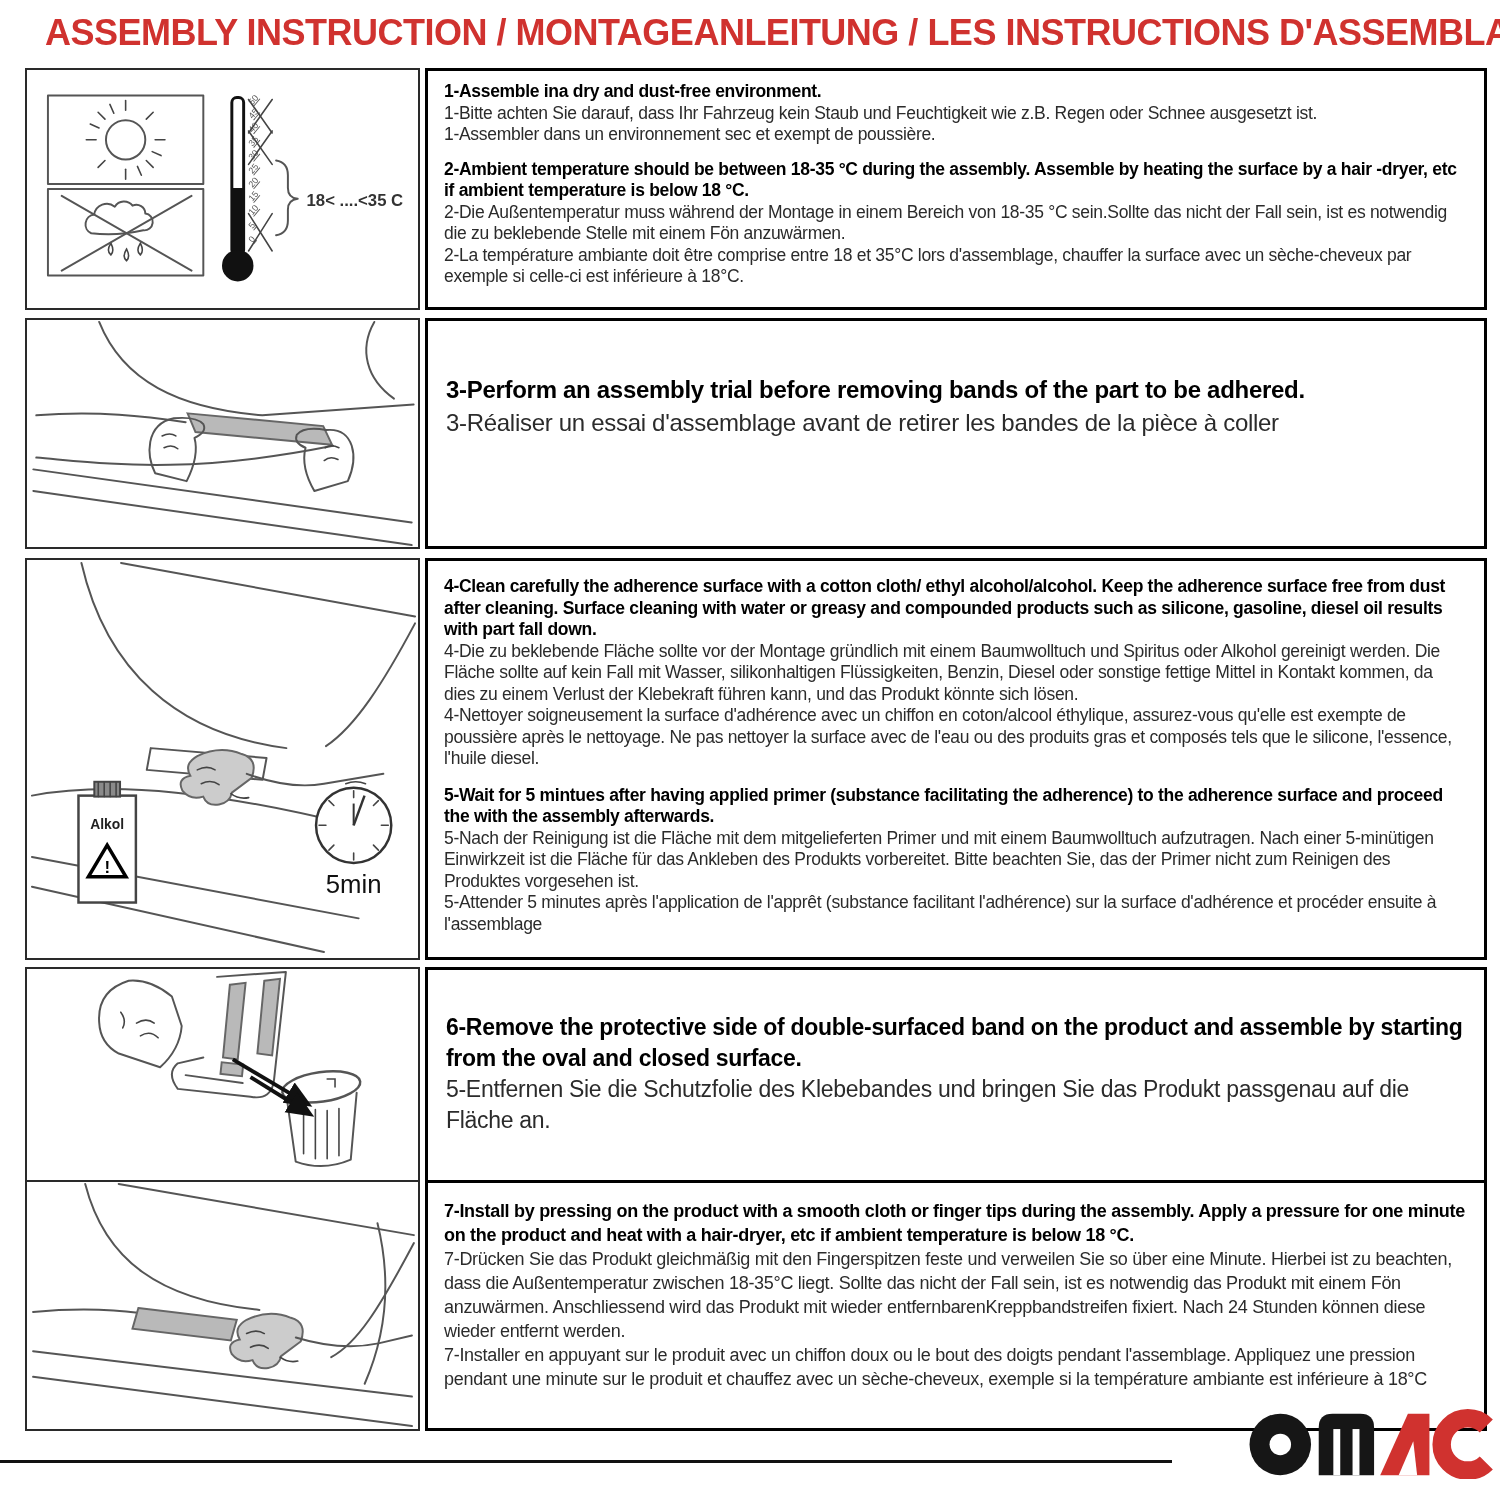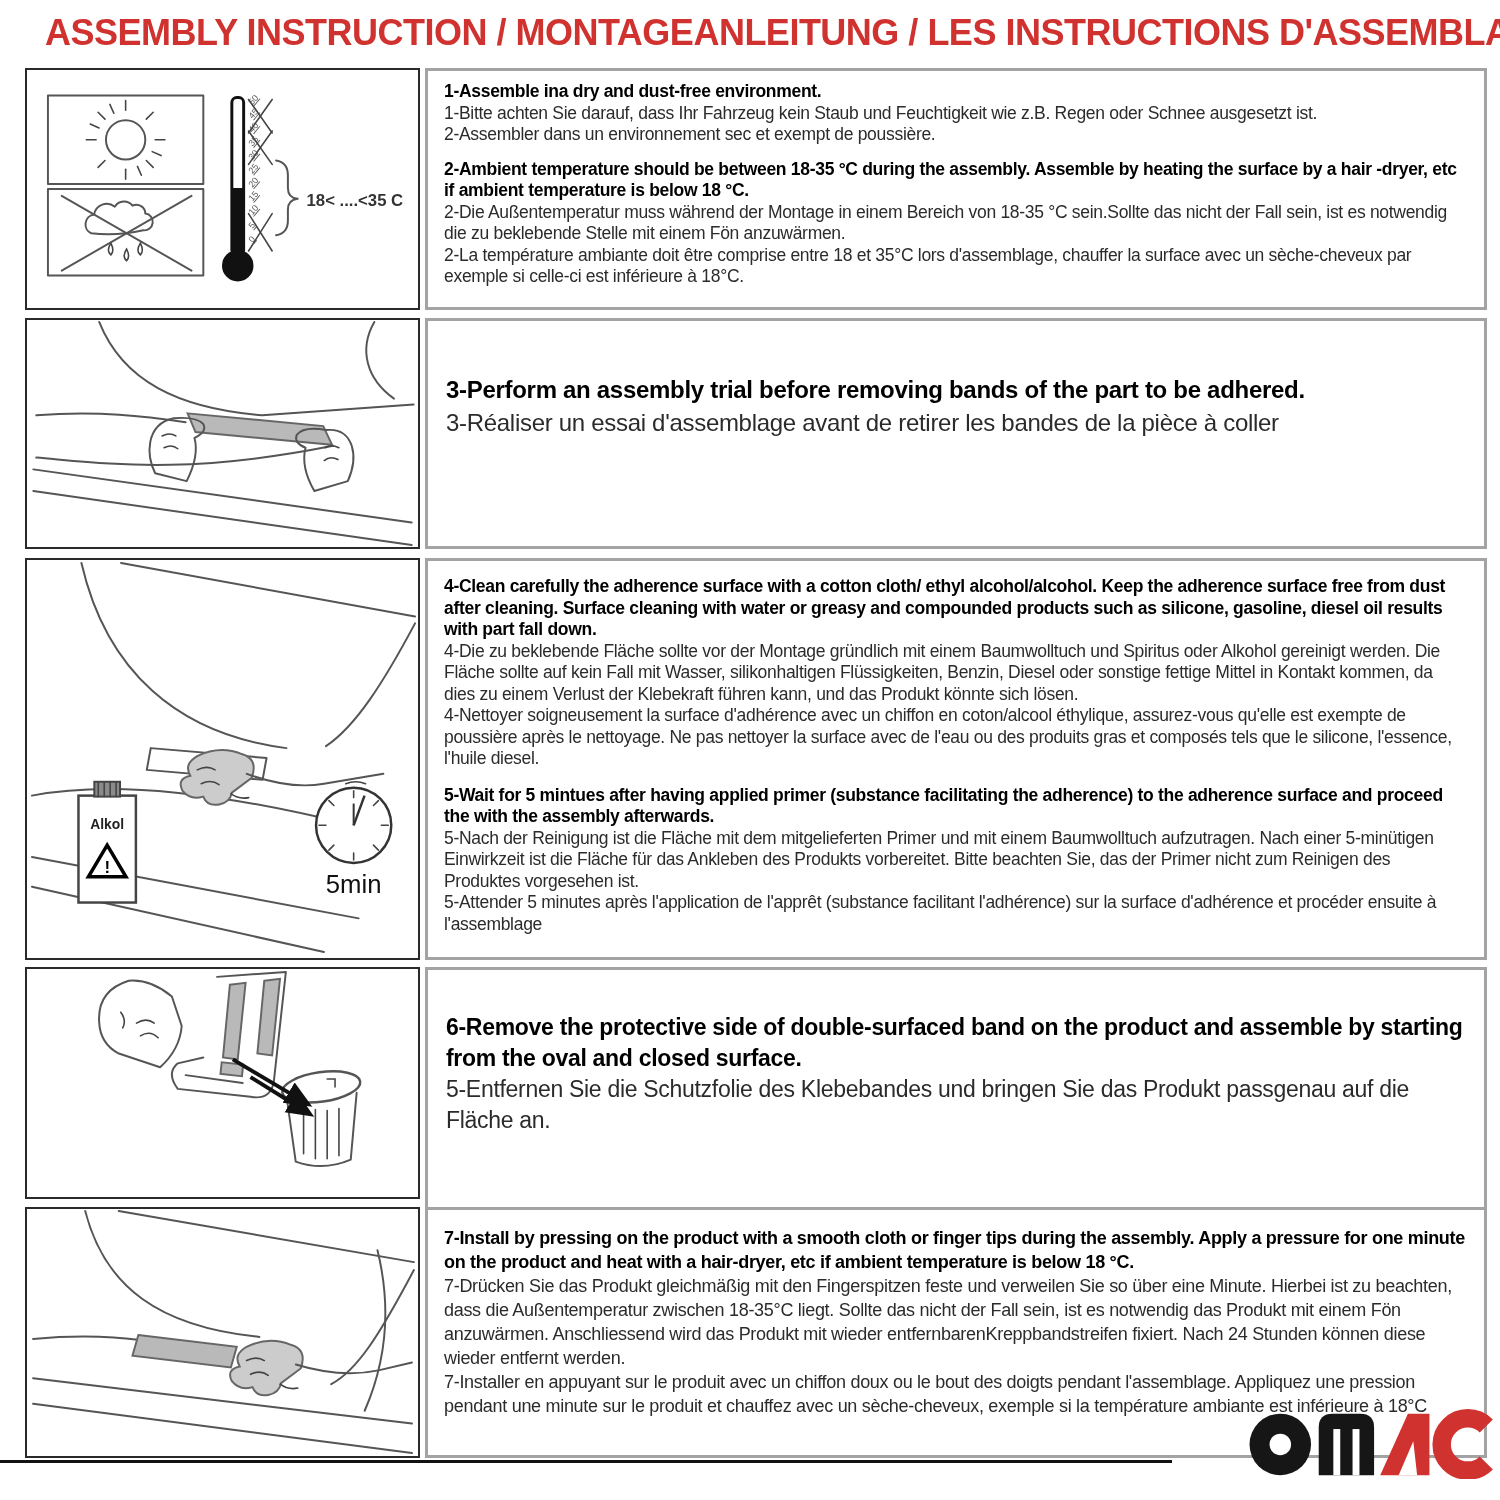--- a/index.html
+++ b/index.html
@@ -3,21 +3,21 @@
 <meta charset="utf-8">
 <style>
   html,body{margin:0;padding:0;background:#ffffff;}
   .page{position:relative;width:1500px;height:1500px;background:#fff;overflow:hidden;
         font-family:"Liberation Sans", sans-serif;}
   .title{position:absolute;left:45px;top:12px;width:1420px;
          font-size:36px;font-weight:800;letter-spacing:-0.5px;color:#d0322f;white-space:nowrap;}
   .row{position:absolute;left:0;width:1500px;}
   .illus{position:absolute;left:25px;width:395px;background:#fff;border:2px solid #2a2a2a;box-sizing:border-box;}
   .illus svg{display:block;width:100%;height:100%;}
-  .textbox{position:absolute;left:425px;width:1062px;background:#fff;border:3px solid #a3a3a3;
+  .textbox{position:absolute;left:425px;width:1062px;background:#fff;border:3px solid #000000;
            box-sizing:border-box;overflow:hidden;color:#2b2b2b;letter-spacing:-0.3px;}
   .para{margin:0;}
   .para.bold{font-weight:700;color:#000;}
   .para.gap{height:13px;}
   .text-s1{font-size:17.5px;line-height:21.5px;padding:10px 16px;}
   .text-s2{font-size:24px;line-height:33px;padding:52px 18px 0;}
   .text-s3{font-size:17.5px;line-height:21.5px;padding:15px 16px;}
   .text-s3 .para.gap{height:15px;}
   .text-s4{font-size:23px;line-height:31px;padding:42px 18px 0;}
   .text-s5{font-size:18px;line-height:24px;padding:16px 16px;}
@@ -92,21 +92,21 @@
               <line x1="248" y1="146" x2="224" y2="184"></line>
           </g>
           <path class="ln" d="M252,92 Q264,94 264,107 L264,120 Q264,130 274,131 Q264,132 264,142 L264,153 Q264,166 252,168"></path>
           <text x="283" y="138" font-size="17" font-weight="bold" fill="#333">18&lt; ....&lt;35 C</text>
         </g>
       </svg>
     </div>
     <div class="textbox text-s1" style="top:0;height:242px;">
         <p class="para bold">1-Assemble ina dry and dust-free environment.</p>
         <p class="para normal">1-Bitte achten Sie darauf, dass Ihr Fahrzeug kein Staub und Feuchtigkeit wie z.B. Regen oder Schnee ausgesetzt ist.</p>
-        <p class="para normal">2-Assembler dans un environnement sec et exempt de poussière.</p>
+        <p class="para normal">1-Assembler dans un environnement sec et exempt de poussière.</p>
         <p class="para gap"></p>
         <p class="para bold">2-Ambient temperature should be between 18-35 °C  during the assembly. Assemble by heating the surface by a hair -dryer, etc if ambient temperature is below 18 °C.</p>
         <p class="para normal">2-Die Außentemperatur muss während der Montage in einem Bereich von 18-35 °C  sein.Sollte das nicht der Fall sein, ist es notwendig die zu beklebende Stelle mit einem Fön anzuwärmen.</p>
         <p class="para normal">2-La température ambiante doit être comprise entre 18 et 35°C lors d'assemblage, chauffer la surface avec un sèche-cheveux par exemple si celle-ci est inférieure à 18°C.</p>
       </div>
   </div>
 
   <div class="row" style="top:318px;height:231px;">
     <div class="illus" style="top:0;height:231px;">
       <svg viewBox="0 0 395 231">
@@ -220,21 +220,21 @@
           <line x1="226" y1="110" x2="284" y2="146" stroke="#111" stroke-width="4" marker-end="url(#arrowhead)"></line>
         </g>
       </svg>
     </div>
     <div class="textbox text-s4" style="top:0;height:272px;">
         <p class="para bold">6-Remove the protective side of double-surfaced band on the product and assemble by starting from the oval and closed surface.</p>
         <p class="para normal">5-Entfernen Sie die Schutzfolie des Klebebandes und bringen Sie das Produkt passgenau auf die Fläche an.</p>
       </div>
   </div>
 
-  <div class="row" style="top:1207px;height:251px;">
+  <div class="row" style="top:1180px;height:251px;">
     <div class="illus" style="top:0;height:251px;">
       <svg viewBox="0 0 395 251">
         <g class="ln">
           <path d="M58,2 C78,80 134,120 235,130"></path>
           <path d="M92,2 L392,54"></path>
           <path d="M392,62 C356,130 334,164 308,178"></path>
           <path d="M355,42 C368,95 366,150 342,205"></path>
           <path d="M5,132 C70,126 110,132 150,138"></path>
           <path d="M5,172 L390,218"></path>
           <path d="M5,198 L390,248"></path>

